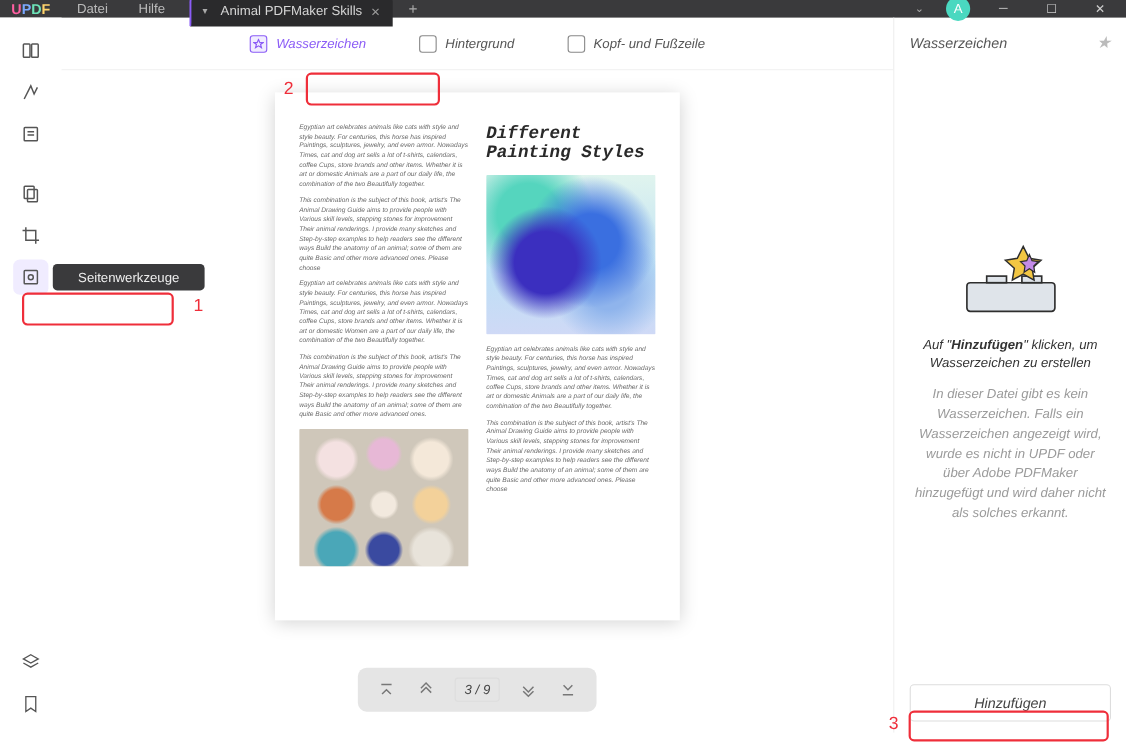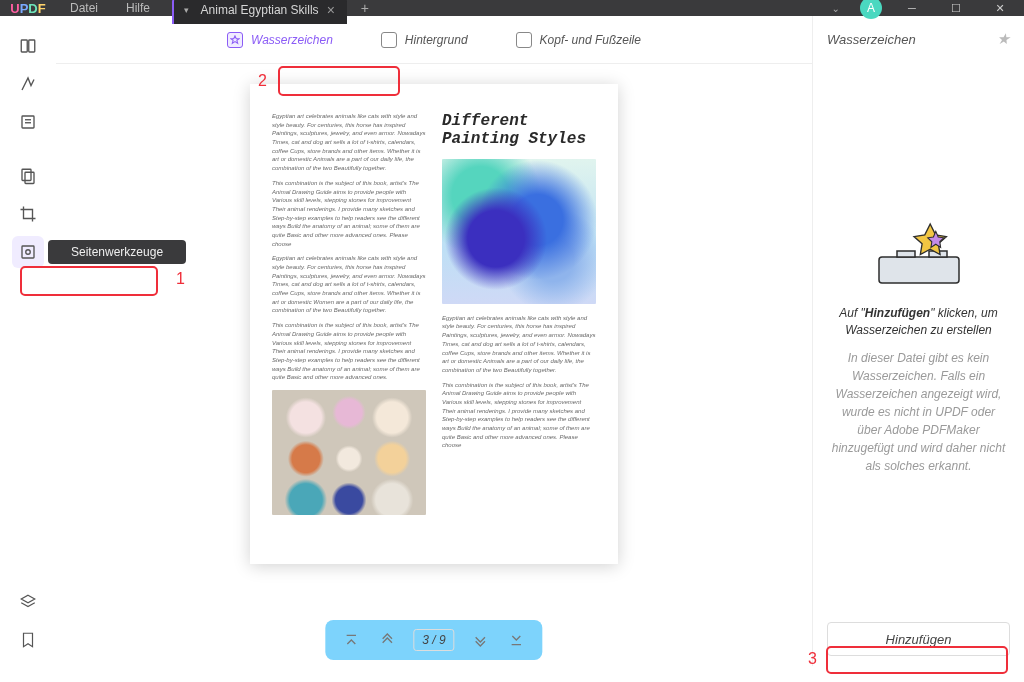--- a/index.html
+++ b/index.html
@@ -59,21 +59,21 @@
       radial-gradient(circle at 50% 18%, #e7b8d6 0 10%, transparent 13%),
       radial-gradient(circle at 78% 22%, #f4e8d9 0 10%, transparent 13%),
       radial-gradient(circle at 22% 55%, #d67a49 0 10%, transparent 13%),
       radial-gradient(circle at 50% 55%, #f2e9de 0 10%, transparent 13%),
       radial-gradient(circle at 78% 55%, #f3d19a 0 10%, transparent 13%),
       radial-gradient(circle at 22% 88%, #4aa7b8 0 10%, transparent 13%),
       radial-gradient(circle at 50% 88%, #3a4aa0 0 10%, transparent 13%),
       radial-gradient(circle at 78% 88%, #e8e3da 0 10%, transparent 13%),
       #cfc7ba; border-radius:1px;}
 
-  .page-nav { position:absolute; left:50%; transform:translateX(-50%); bottom:6px; height:40px; display:flex; align-items:center; gap:16px; background:#7dd3fc; padding:4px 16px; border-radius:8px;}
+  .page-nav { position:absolute; left:50%; transform:translateX(-50%); bottom:19px; height:40px; display:flex; align-items:center; gap:16px; background:#e5e5e5; padding:4px 16px; border-radius:8px;}
   .nav-btn { width:20px;height:20px; display:flex;align-items:center;justify-content:center; color:#777; cursor:pointer;}
   .page-ind { border:1px solid #ddd; padding:3px 8px; font-size:12px; border-radius:3px; color:#444;}
 
   .right-panel { width:212px; border-left:1px solid #eee; display:flex; flex-direction:column; padding:14px 14px 10px;}
   .rp-head { display:flex; align-items:center; justify-content:space-between; font-size:13px; color:#555; margin-bottom:24px;}
   .star { color:#bbb; font-size:15px; cursor:pointer;}
   .rp-spacer { flex:1; display:flex; flex-direction:column; align-items:center; justify-content:center; text-align:center; padding:0 4px;}
   .illus { width:120px; height:70px; margin-bottom:16px; position:relative;}
   .illus svg{position:absolute; left:0; top:0;}
   .rp-msg1 { font-size:12px; color:#333; margin-bottom:10px; line-height:1.4;}
@@ -88,21 +88,21 @@
 </head>
 <body>
 
 <div class="titlebar">
   <div class="logo"><span class="u">U</span><span class="p">P</span><span class="d">D</span><span class="f">F</span></div>
   <div class="menuitem">Datei</div>
   <div class="menuitem">Hilfe</div>
   <div class="tabs-area">
     <div class="doc-tab">
       <span class="tri">▾</span>
-      <span>Animal Egyptian Skills</span>
+      <span>Animal PDFMaker Skills</span>
       <span class="close">×</span>
     </div>
     <div class="new-tab">+</div>
   </div>
   <div class="title-spacer"></div>
   <div class="title-right">
     <div class="caret-down">⌄</div>
     <div class="avatar">A</div>
     <div class="win-btn">─</div>
     <div class="win-btn">☐</div>

